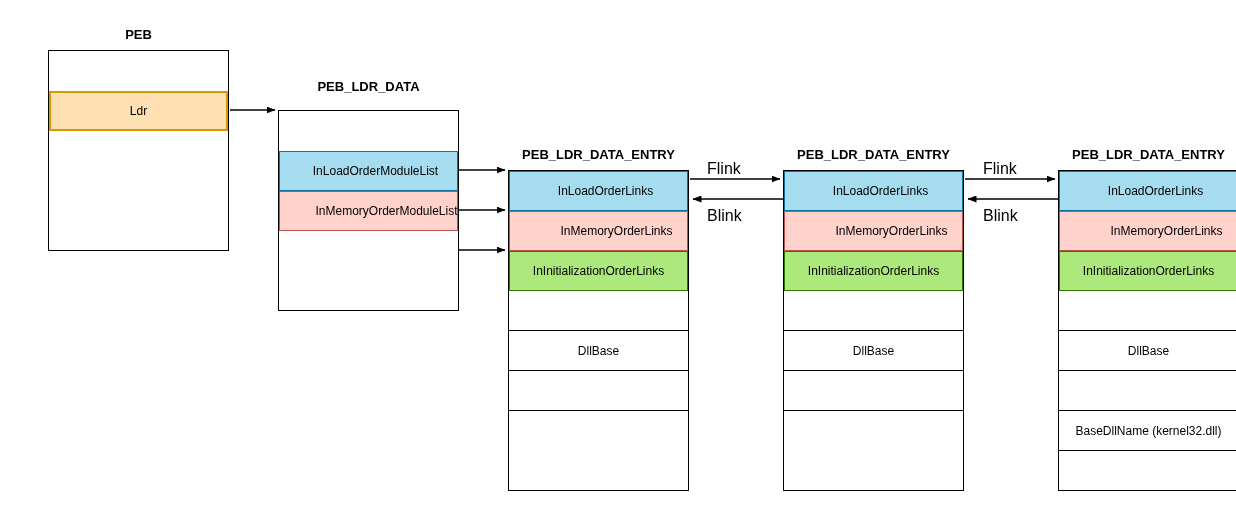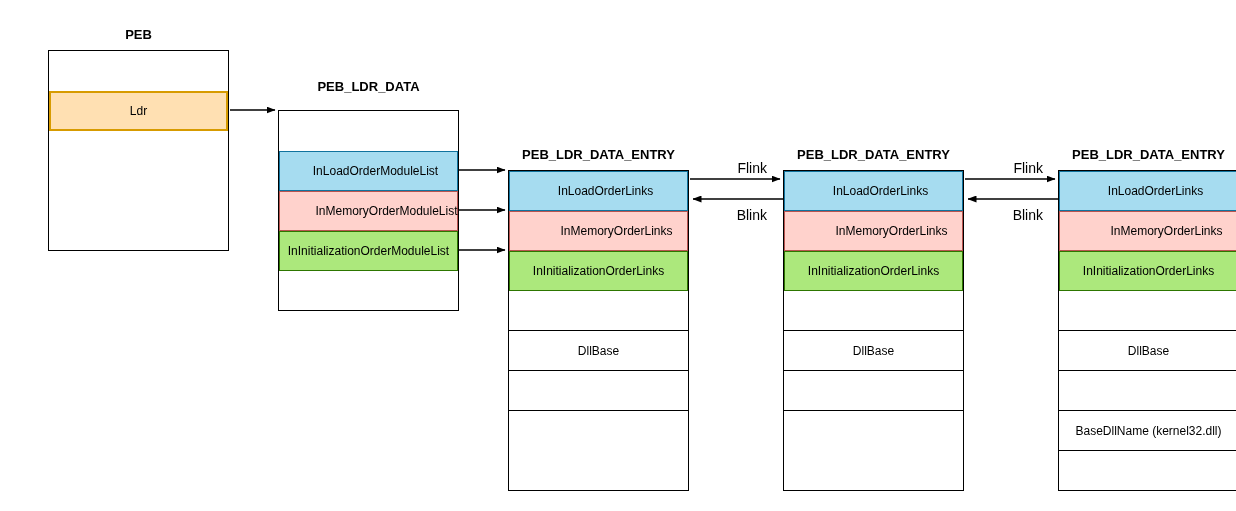--- a/index.html
+++ b/index.html
@@ -20,21 +20,21 @@
   .row.nb{border-bottom:none;}
   .row.blue{background:var(--blue_fill);box-shadow:inset 0 0 0 1px var(--blue_stroke);border-bottom:none;padding-left:14px;}
   .row.pink{background:var(--pink_fill);box-shadow:inset 0 0 0 1px var(--pink_stroke);border-bottom:none;padding-left:36px;}
   .row.green{background:var(--green_fill);box-shadow:inset 0 0 0 1px var(--green_stroke);border-bottom:none;}
   .row.orange{background:var(--orange_fill);box-shadow:inset 0 0 0 2px var(--orange_stroke);border-bottom:none;}
   .title{
     position:absolute;font-size:13px;font-weight:bold;text-align:center;
     white-space:nowrap;
   }
   .linklabel{
-    position:absolute;font-size:14px;text-align:right;width:60px;
+    position:absolute;font-size:16px;text-align:left;width:60px;
   }
   svg.arrows{position:absolute;left:0;top:0;pointer-events:none;}
 </style>
 </head>
 <body>
 
 <div class="canvas">
 
   <div class="title" style="left:20px;top:27px;width:181px">PEB</div>
   <div class="title" style="left:250px;top:79px;width:181px">PEB_LDR_DATA</div>
@@ -45,21 +45,20 @@
   <div class="box" style="left:20px;top:50px;width:181px;height:201px">
     <div class="row nb"></div>
     <div class="row orange">Ldr</div>
     <div class="row grow"></div>
   </div>
 
   <div class="box" style="left:250px;top:110px;width:181px;height:201px">
     <div class="row nb"></div>
     <div class="row blue">InLoadOrderModuleList</div>
     <div class="row pink">InMemoryOrderModuleList</div>
-    <div class="row green">InInitializationOrderModuleList</div>
     <div class="row grow"></div>
   </div>
 
   <div class="box" style="left:480px;top:170px;width:181px;height:321px">
     <div class="row blue">InLoadOrderLinks</div>
     <div class="row pink">InMemoryOrderLinks</div>
     <div class="row green">InInitializationOrderLinks</div>
     <div class="row"></div>
     <div class="row">DllBase</div>
     <div class="row"></div>

